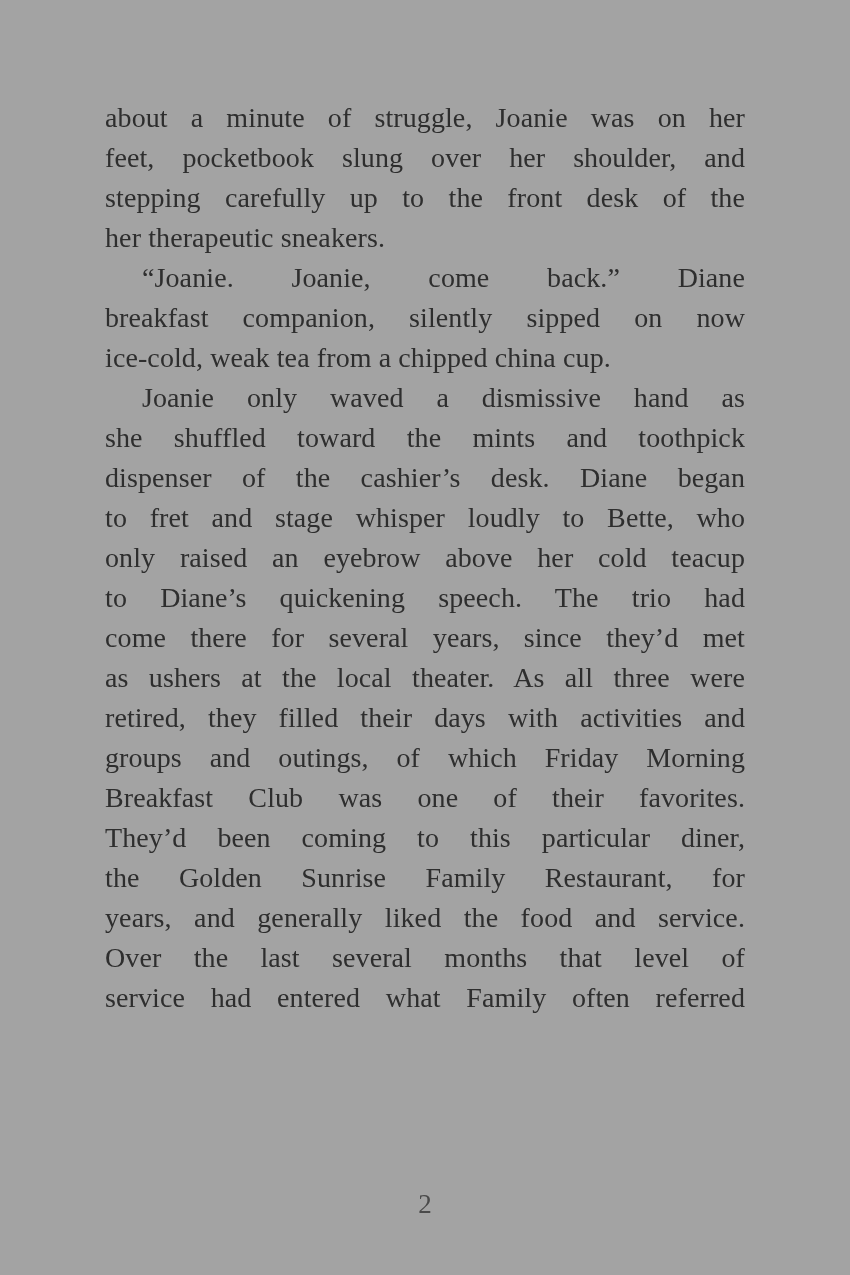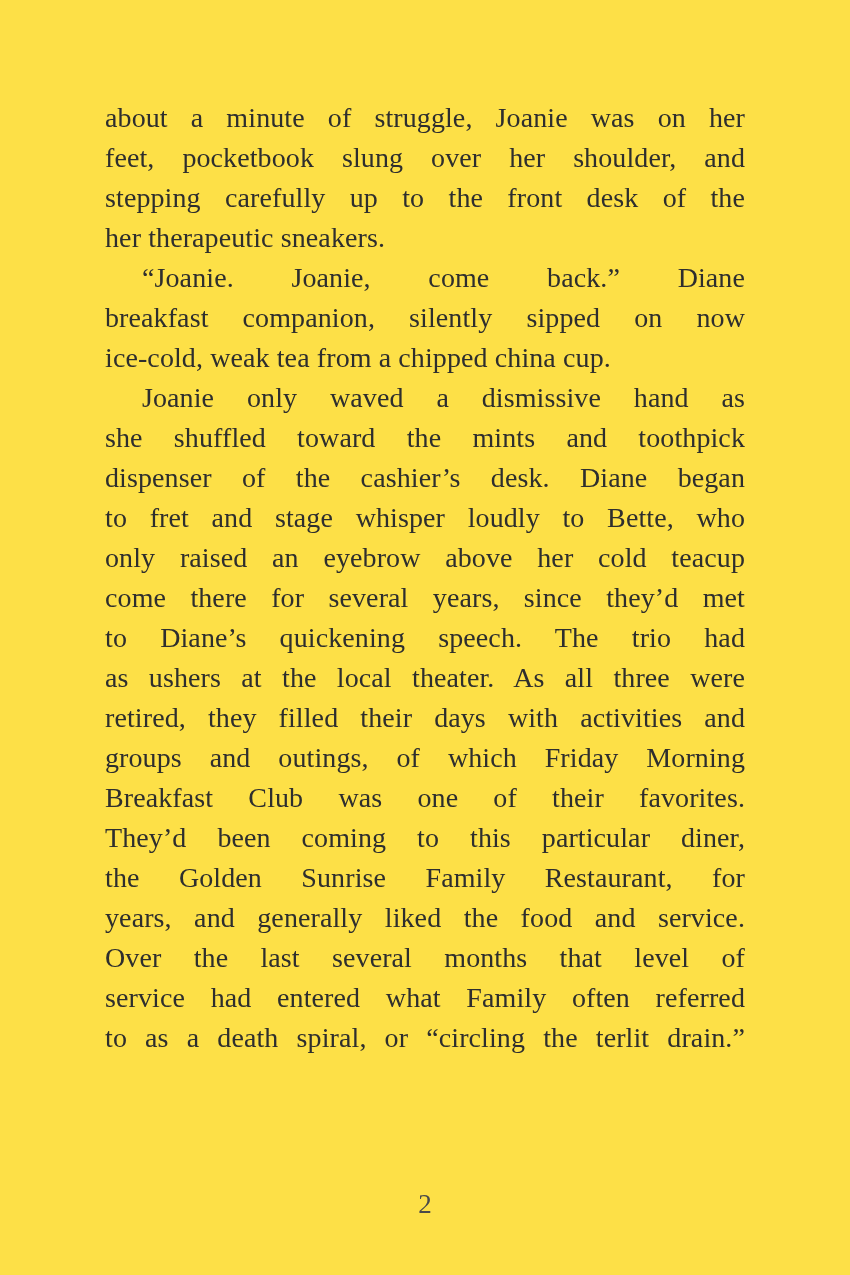--- a/index.html
+++ b/index.html
@@ -4,21 +4,21 @@
 <style>
   html, body {
     margin: 0;
     padding: 0;
     background: #ffffff;
   }
   .page {
     position: relative;
     width: 850px;
     height: 1275px;
-    background: #fde047;
+    background: #a3a3a3;
     font-family: "Liberation Serif", serif;
     color: #2e2e2e;
     overflow: hidden;
   }
   .text-block {
     position: absolute;
     left: 105px;
     top: 98px;
     width: 640px;
   }
@@ -69,28 +69,27 @@
         <div class="line indent">“Joanie. Joanie, come back.” Diane</div>
         <div class="line">breakfast companion, silently sipped on now</div>
         <div class="line no-just">ice-cold, weak tea from a chipped china cup.</div>
       </div>
       <div class="paragraph">
         <div class="line indent">Joanie only waved a dismissive hand as</div>
         <div class="line">she shuffled toward the mints and toothpick</div>
         <div class="line">dispenser of the cashier’s desk. Diane began</div>
         <div class="line">to fret and stage whisper loudly to Bette, who</div>
         <div class="line">only raised an eyebrow above her cold teacup</div>
+        <div class="line">to Diane’s quickening speech. The trio had</div>
         <div class="line">come there for several years, since they’d met</div>
-        <div class="line">to Diane’s quickening speech. The trio had</div>
         <div class="line">as ushers at the local theater. As all three were</div>
         <div class="line">retired, they filled their days with activities and</div>
         <div class="line">groups and outings, of which Friday Morning</div>
         <div class="line">Breakfast Club was one of their favorites.</div>
         <div class="line">They’d been coming to this particular diner,</div>
         <div class="line">the Golden Sunrise Family Restaurant, for</div>
         <div class="line">years, and generally liked the food and service.</div>
         <div class="line">Over the last several months that level of</div>
         <div class="line">service had entered what Family often referred</div>
-        <div class="line">to as a death spiral, or “circling the terlit drain.”</div>
       </div>
     </div>
   <div class="page-number">2</div>
 </div>
 
 </body></html>

